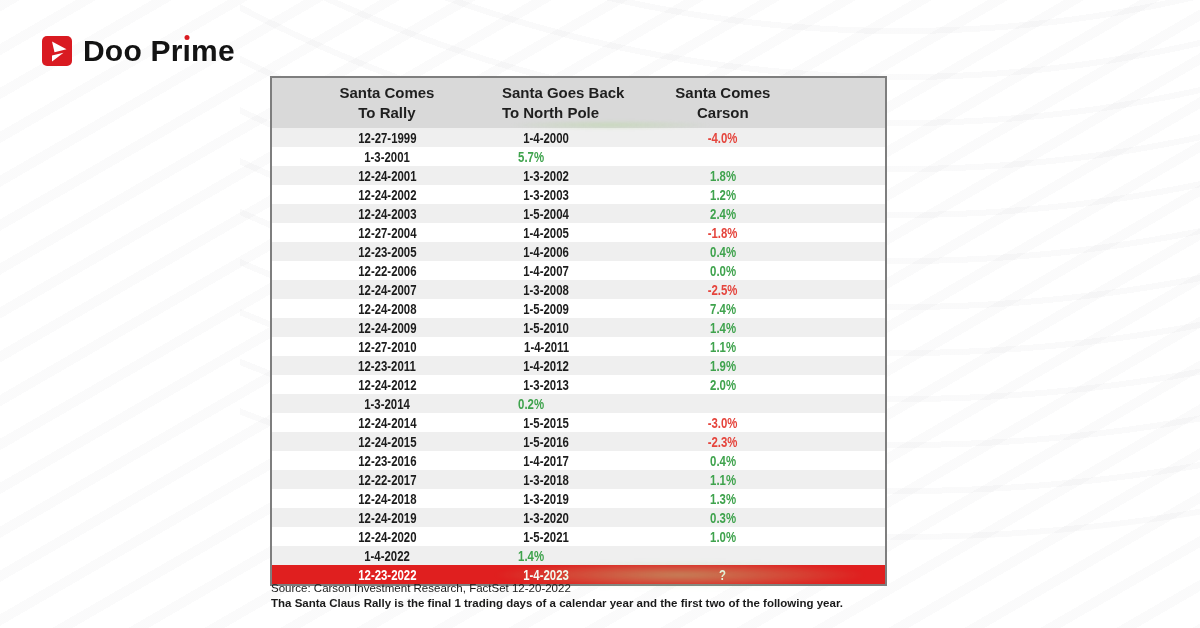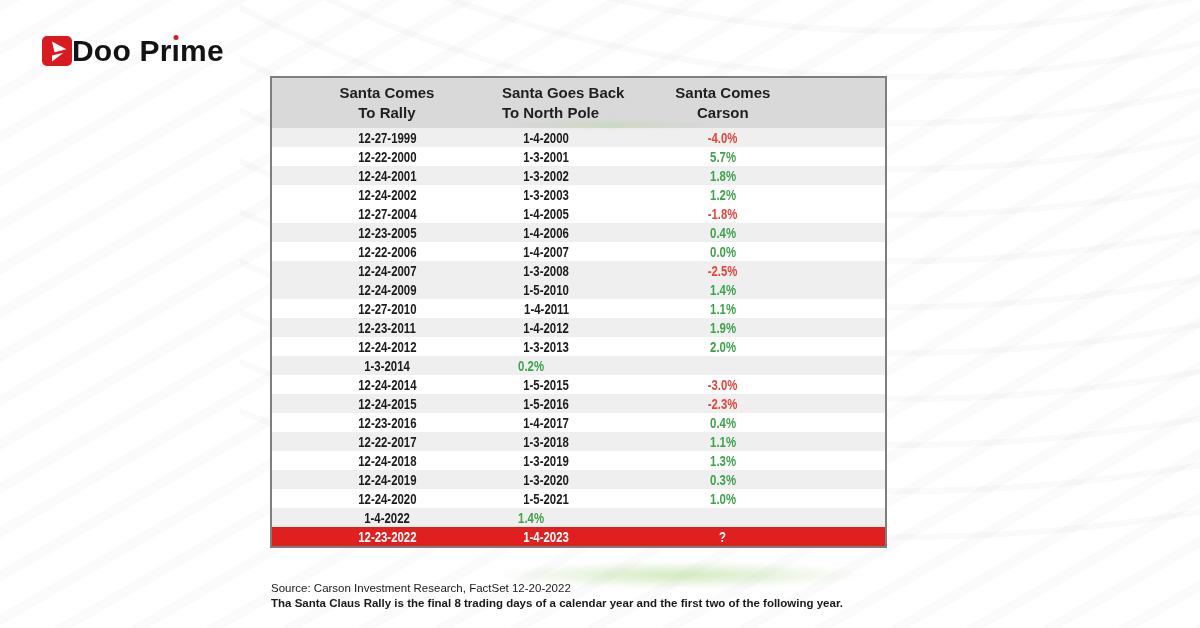--- a/index.html
+++ b/index.html
@@ -25,21 +25,21 @@
     background:radial-gradient(ellipse 50% 50% at 50% 50%, rgba(172,216,140,0.55), rgba(172,216,140,0) 72%);
     filter:blur(2px);pointer-events:none;
   }
   .glow-top{
     position:absolute;left:470px;top:118px;width:280px;height:14px;z-index:2;
     background:radial-gradient(ellipse 50% 50% at 50% 50%, rgba(172,216,140,0.35), rgba(172,216,140,0) 72%);
     filter:blur(1px);pointer-events:none;
   }
 
   
-  .logo{position:absolute;left:42px;top:34px;display:flex;align-items:center;z-index:1;}
+  .logo{position:absolute;left:42px;top:34px;display:flex;align-items:center;gap:11px;z-index:1;}
   .logo-text{font-size:30px;font-weight:700;color:#131313;letter-spacing:0.2px;white-space:nowrap;}
   .brand-i{position:relative;}
   .brand-i::after{
     content:"";position:absolute;width:5px;height:5px;border-radius:50%;
     background:var(--brand-red,#d91a21);top:1px;left:50%;transform:translateX(-50%);
   }
 
   
   .table{position:absolute;left:270px;top:76px;width:613px;border:2px solid #7e7e7e;z-index:1;background:#fff;}
   .thead{
@@ -104,23 +104,20 @@
           </div>
     <div class="cell">
             <span>1-4-2000</span>
           </div>
     <div class="cell last">
             <span class="rally negative">-4.0%</span>
           </div>
   </div>
         <div class="row">
     <div class="cell">
-            <span>12-22-2000</span>
-          </div>
-    <div class="cell">
             <span>1-3-2001</span>
           </div>
     <div class="cell last">
             <span class="rally positive">5.7%</span>
           </div>
   </div>
         <div class="row alt">
     <div class="cell">
             <span>12-24-2001</span>
           </div>
@@ -135,20 +132,31 @@
     <div class="cell">
             <span>12-24-2002</span>
           </div>
     <div class="cell">
             <span>1-3-2003</span>
           </div>
     <div class="cell last">
             <span class="rally positive">1.2%</span>
           </div>
   </div>
+        <div class="row alt">
+    <div class="cell">
+            <span>12-24-2003</span>
+          </div>
+    <div class="cell">
+            <span>1-5-2004</span>
+          </div>
+    <div class="cell last">
+            <span class="rally positive">2.4%</span>
+          </div>
+  </div>
         <div class="row">
     <div class="cell">
             <span>12-27-2004</span>
           </div>
     <div class="cell">
             <span>1-4-2005</span>
           </div>
     <div class="cell last">
             <span class="rally negative">-1.8%</span>
           </div>
@@ -177,20 +185,31 @@
   </div>
         <div class="row alt">
     <div class="cell">
             <span>12-24-2007</span>
           </div>
     <div class="cell">
             <span>1-3-2008</span>
           </div>
     <div class="cell last">
             <span class="rally negative">-2.5%</span>
+          </div>
+  </div>
+        <div class="row">
+    <div class="cell">
+            <span>12-24-2008</span>
+          </div>
+    <div class="cell">
+            <span>1-5-2009</span>
+          </div>
+    <div class="cell last">
+            <span class="rally positive">7.4%</span>
           </div>
   </div>
         <div class="row alt">
     <div class="cell">
             <span>12-24-2009</span>
           </div>
     <div class="cell">
             <span>1-5-2010</span>
           </div>
     <div class="cell last">
@@ -334,15 +353,15 @@
             <span class="rally pending">?</span>
           </div>
   </div>
       </div>
   </div>
 
   <div class="glow"></div>
 
   <div class="footer">
     <div>Source: Carson Investment Research, FactSet 12-20-2022</div>
-    <div class="bold">Tha Santa Claus Rally is the final 8 trading days of a calendar year and the first two of the following year.</div>
+    <div class="bold">Tha Santa Claus Rally is the final 1 trading days of a calendar year and the first two of the following year.</div>
   </div>
 </div>
 
 </body></html>

